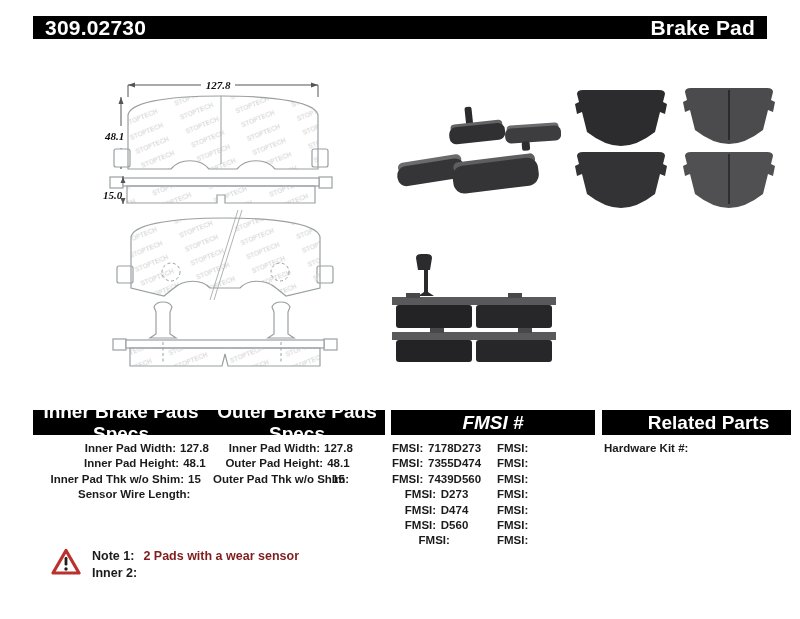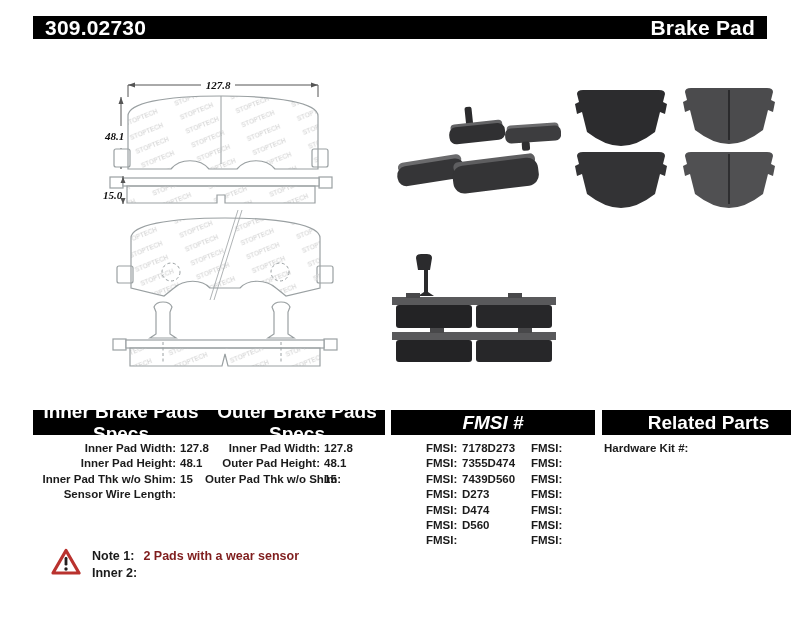--- a/index.html
+++ b/index.html
@@ -8,26 +8,26 @@
   .abs{position:absolute;}
   
   #top-bar{left:33px;top:16px;width:734px;height:23px;background:#000;color:#fff;
            display:flex;align-items:center;justify-content:space-between;padding:8px 12px;box-sizing:border-box;}
   #top-bar .hdr-txt{font-size:21px;font-weight:700;letter-spacing:.2px;}
   
   .sec-bar{top:410px;height:25px;background:#000;color:#fff;display:flex;align-items:center;}
   .sec-bar .cell{flex:1;text-align:center;font-size:19px;font-weight:700;}
   
   .spec-col{top:441px;font-size:11.5px;font-weight:700;line-height:15.4px;}
-  .spec-row{display:flex;white-space:nowrap;}
+  .spec-row{display:flex;white-space:nowrap;justify-content:center;}
   .spec-row .lab{text-align:right;}
   .spec-row .val{margin-left:4px;}
   #inner-specs .lab{width:146px;}
   #outer-specs .lab{width:115px;}
-  .fmsi-col .lab{width:34px;text-align:left;margin-left:34px;}
+  .fmsi-col .lab{width:34px;text-align:left;}
   .fmsi-col .val{margin-left:2px;}
   
   #notes{left:92px;top:548px;font-size:12.5px;font-weight:700;line-height:17px;}
   .note-line{display:flex;white-space:nowrap;text-align:center;}
   .note-red{color:#7f1d1d;margin-left:9px;}
   .dim-label{font-family:"Liberation Serif","DejaVu Serif",serif;font-style:italic;font-weight:700;
              font-size:11px;fill:#111;}
   svg text{user-select:none;}
 </style>
 </head>

